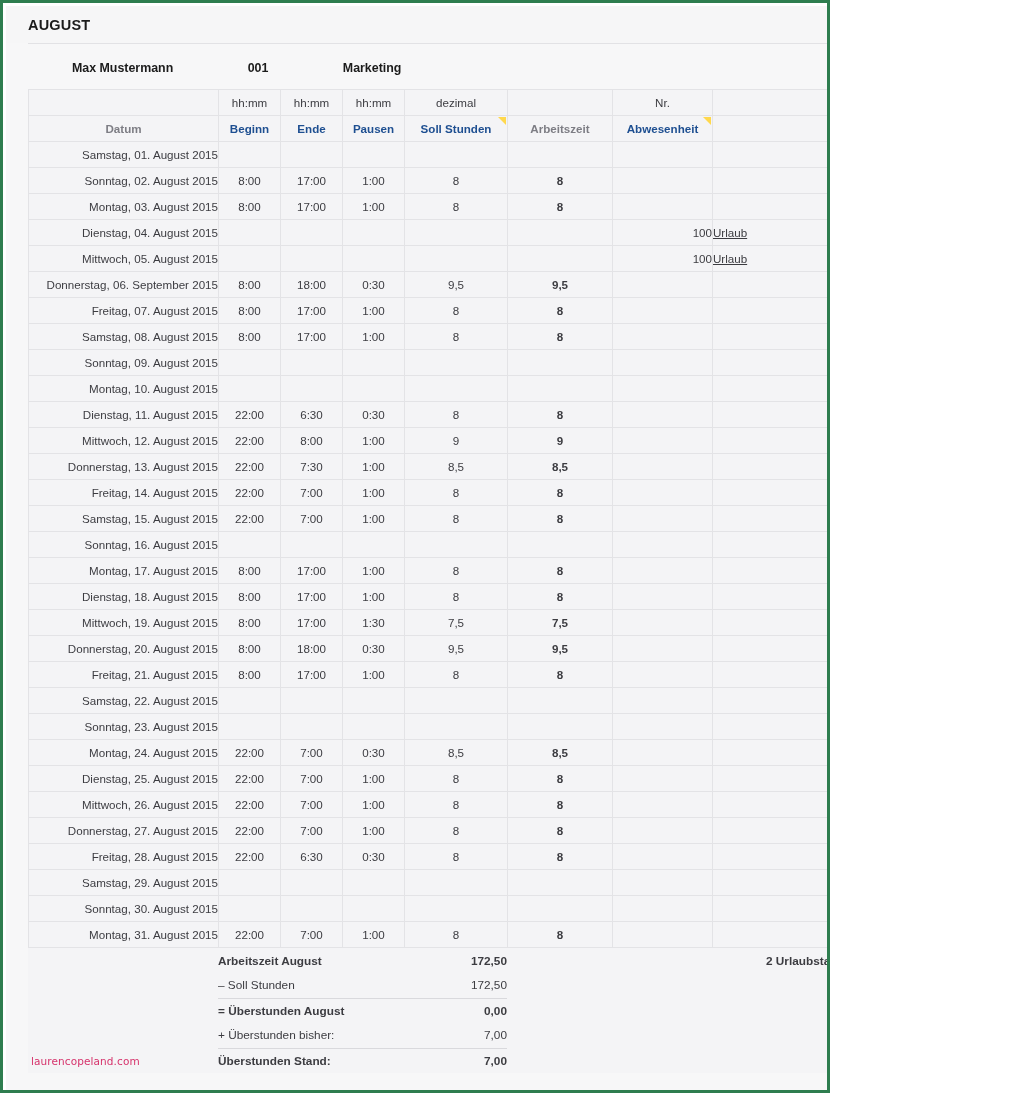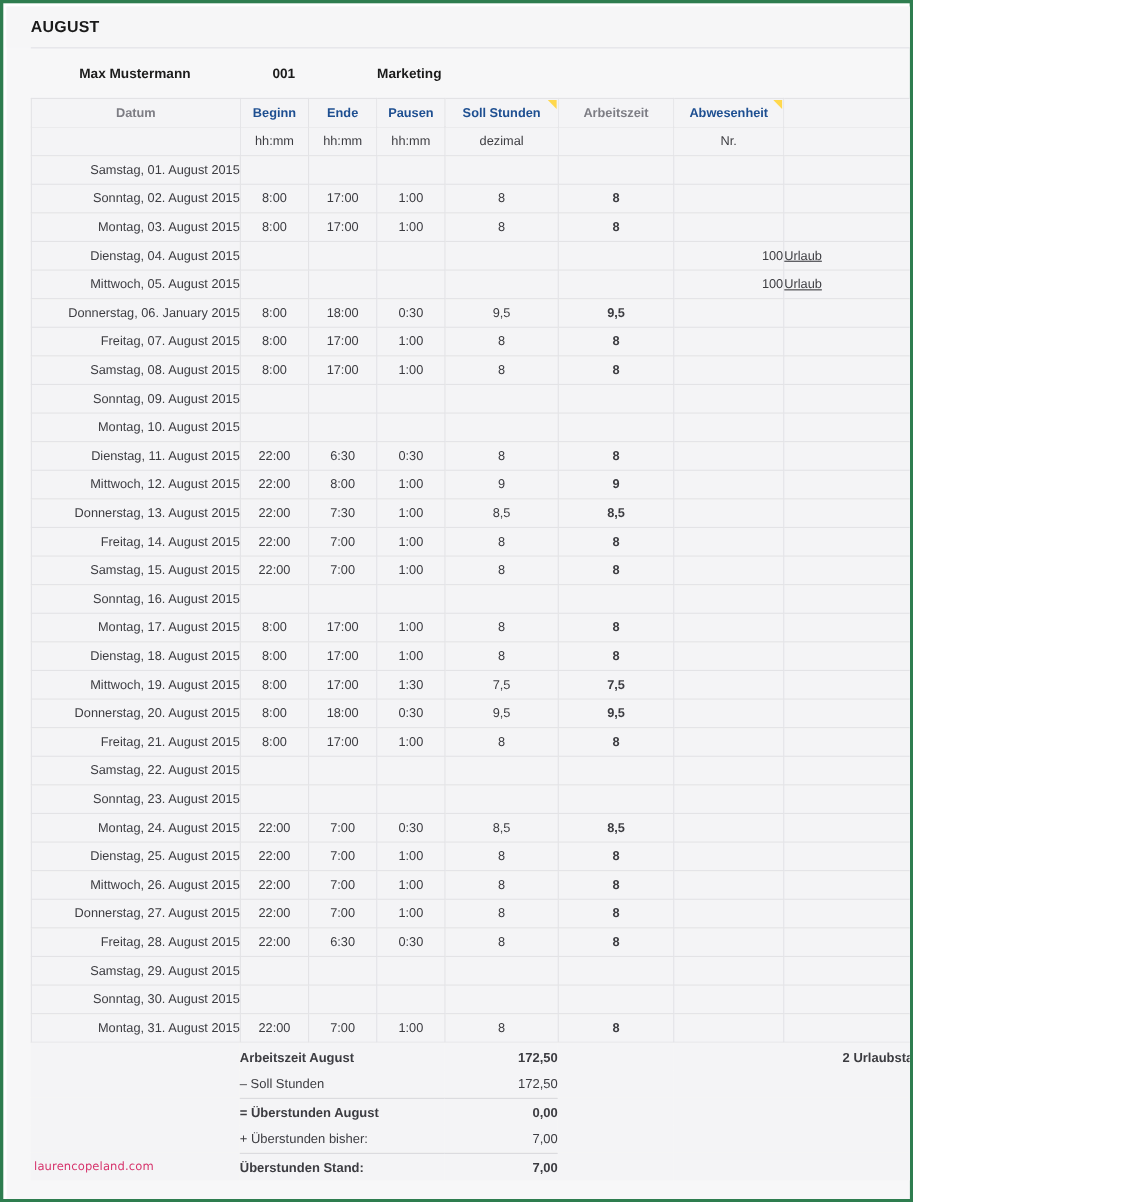--- a/index.html
+++ b/index.html
@@ -205,40 +205,40 @@
           <col class="c-datum">
             <col class="c-beginn">
             <col class="c-ende">
             <col class="c-pausen">
           <col class="c-soll">
             <col class="c-arbeit">
             <col class="c-abw">
             <col class="c-notiz">
         </colgroup>
         <thead>
+          <tr id="hdr-sub">
+              <th class="h-sub"></th>
+              <th class="h-sub">hh:mm</th>
+              <th class="h-sub">hh:mm</th>
+              <th class="h-sub">hh:mm</th>
+              <th class="h-sub">dezimal</th>
+              <th class="h-sub"></th>
+              <th class="h-sub">Nr.</th>
+              <th class="h-sub"></th>
+            </tr>
           <tr id="hdr-main">
               <th class="h-main"><span class="hdr-grey">Datum</span></th>
               <th class="h-main"><span class="hdr-blue">Beginn</span></th>
               <th class="h-main"><span class="hdr-blue">Ende</span></th>
               <th class="h-main"><span class="hdr-blue">Pausen</span></th>
               <th class="h-main"><span class="hdr-blue">Soll Stunden</span><span class="corner-note"></span></th>
               <th class="h-main"><span class="hdr-grey">Arbeitszeit</span></th>
               <th class="h-main"><span class="hdr-blue">Abwesenheit</span><span class="corner-note"></span></th>
               <th class="h-main"><span class="hdr-blue">Notiz</span></th>
             </tr>
-          <tr id="hdr-sub">
-              <th class="h-sub"></th>
-              <th class="h-sub">hh:mm</th>
-              <th class="h-sub">hh:mm</th>
-              <th class="h-sub">hh:mm</th>
-              <th class="h-sub">dezimal</th>
-              <th class="h-sub"></th>
-              <th class="h-sub">Nr.</th>
-              <th class="h-sub"></th>
-            </tr>
         </thead>
         <tbody id="grid-body">
             <tr>
               <td class="datum">Samstag, 01. August 2015</td>
               <td class="num"></td>
               <td class="num"></td>
               <td class="num"></td>
               <td class="num"></td>
               <td class="arbeit"></td>
               <td class="abw"></td>
@@ -278,21 +278,21 @@
               <td class="datum">Mittwoch, 05. August 2015</td>
               <td class="num"></td>
               <td class="num"></td>
               <td class="num"></td>
               <td class="num"></td>
               <td class="arbeit"></td>
               <td class="abw">100</td>
               <td class="notiz">Urlaub</td>
             </tr>
             <tr>
-              <td class="datum">Donnerstag, 06. January 2015</td>
+              <td class="datum">Donnerstag, 06. September 2015</td>
               <td class="num">8:00</td>
               <td class="num">18:00</td>
               <td class="num">0:30</td>
               <td class="num">9,5</td>
               <td class="arbeit">9,5</td>
               <td class="abw"></td>
               <td class="notiz"></td>
             </tr>
             <tr>
               <td class="datum">Freitag, 07. August 2015</td>

